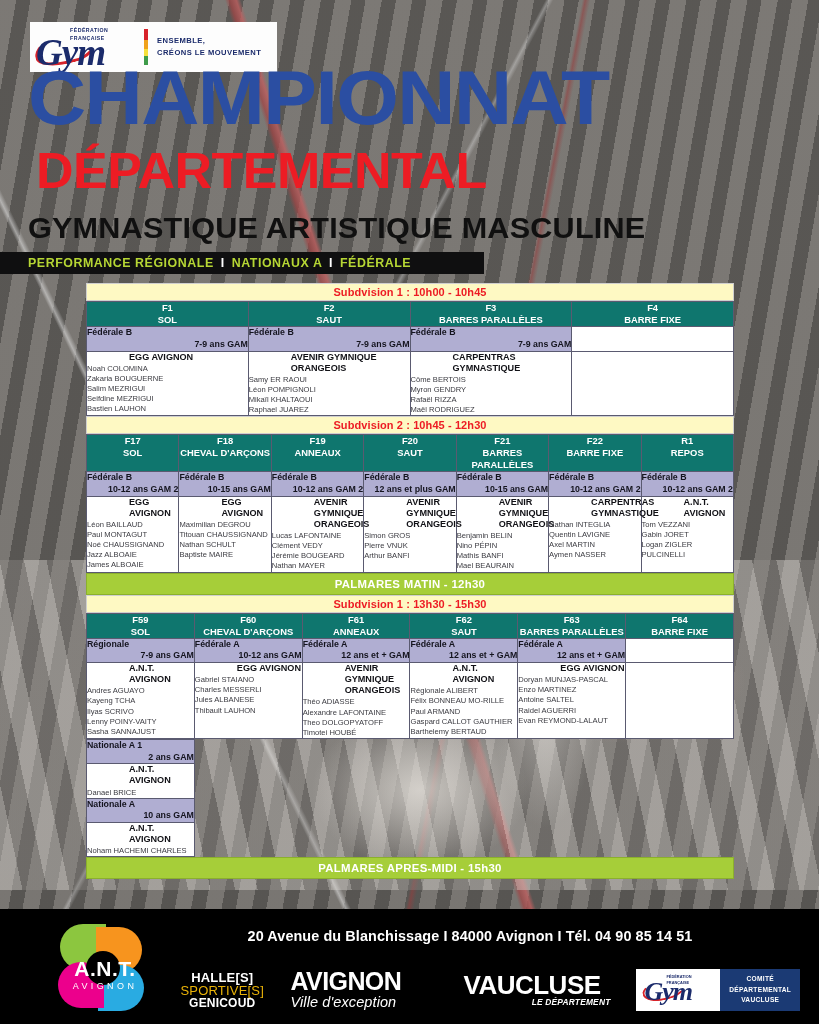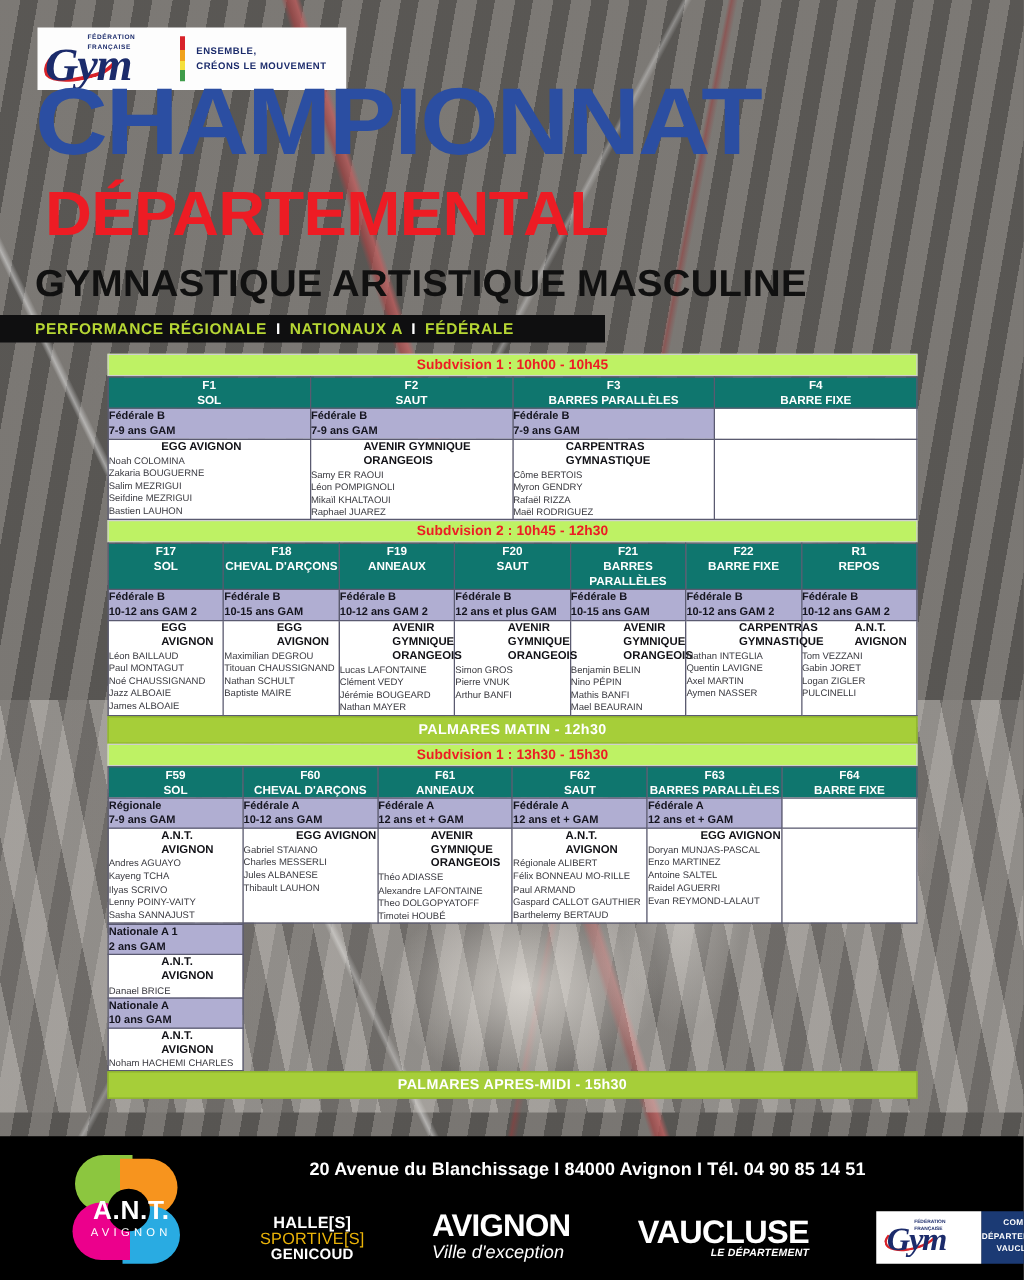--- a/index.html
+++ b/index.html
@@ -105,40 +105,40 @@
   }
   .cat-bar .txt {
     margin-left: 28px; font-size: 12.4px; font-weight: bold;
     color: #b6d634; letter-spacing: .55px; white-space: nowrap;
   }
   .cat-bar .sep { color: #ffffff; padding: 0 3px; }
 
   
   #sched { position: absolute; left: 86px; top: 283px; width: 648px; }
   .subtitle-bar {
-    background: #bef264; border: 1px solid #cfcfcf;
+    background: #fef9c3; border: 1px solid #cfcfcf;
     height: 18px; display: flex; align-items: center; justify-content: center;
   }
   .subtitle-bar span {
     font-size: 11px; font-weight: bold; color: #ed1c24; letter-spacing: .1px;
   }
   table.grid { width: 100%; border-collapse: collapse; table-layout: fixed; }
   table.grid td, table.grid th { border: 1px solid #5a5a70; vertical-align: top; padding: 0; }
   th.apph {
     background: #0f766e; color: #ffffff;
     font-size: 9.4px; font-weight: bold; line-height: 1.28;
     text-align: center; padding: 4px 2px 5px;
   }
   th.apph .code { display: block; }
   th.apph .nm { display: block; }
   td.cat {
     background: #b0aed2; font-size: 8.8px; font-weight: bold;
     color: #14141e; line-height: 1.34; padding: 3px 4px 3px 4px;
   }
-  td.cat .l2 { display: block; }
+  td.cat .l2 { display: block; text-align: right; }
   td.cat.empty { background: #ffffff; }
   td.club { background: #ffffff; padding: 4px 4px 5px 4px; }
   td.club .club-name {
     font-size: 9.1px; font-weight: bold; color: #111116;
     line-height: 1.22; display: block; margin-bottom: 1px; padding-left: 42px;
   }
   td.club .ath {
     font-size: 7.6px; color: #3a3a40; line-height: 1.33; display: block;
   }
   td.club.empty { background: #ffffff; }
@@ -182,21 +182,21 @@
   .venue {
     position: absolute; left: 190px; top: 17px; width: 560px;
     text-align: center; color: #ffffff;
   }
   .venue .l1 { font-size: 15.4px; font-weight: bold; line-height: 1.45; letter-spacing: .1px; }
   .venue .l2 { font-size: 14.4px; font-weight: bold; line-height: 1.45; letter-spacing: .1px; }
   .sponsors {
     position: absolute; left: 180px; top: 58px; width: 620px; height: 46px;
     display: flex; align-items: center; gap: 26px;
   }
-  .sp { position: relative; color: #ffffff; margin-left: 28px; }
+  .sp { position: relative; color: #ffffff; }
   .sp-halles { width: 92px; text-align: center; line-height: 1.02; }
   .sp-halles .r1 { font-size: 13px; font-weight: bold; letter-spacing: .2px; }
   .sp-halles .r2 { font-size: 13px; font-weight: normal; color: #eab308; letter-spacing: .2px; }
   .sp-halles .r3 { font-size: 12px; font-weight: bold; letter-spacing: .2px; }
   .sp-avignon { width: 160px; }
   .sp-avignon .r1 { font-size: 25px; font-weight: bold; letter-spacing: -.6px; line-height: .95; }
   .sp-avignon .r2 { font-size: 14.5px; font-style: italic; letter-spacing: .1px; }
   .sp-vauc { width: 160px; }
   .sp-vauc .r1 { font-size: 26px; font-weight: bold; letter-spacing: -.5px; line-height: .95; }
   .sp-vauc .r2 { font-size: 8.4px; font-weight: bold; font-style: italic; text-align: right; letter-spacing: .2px; }

